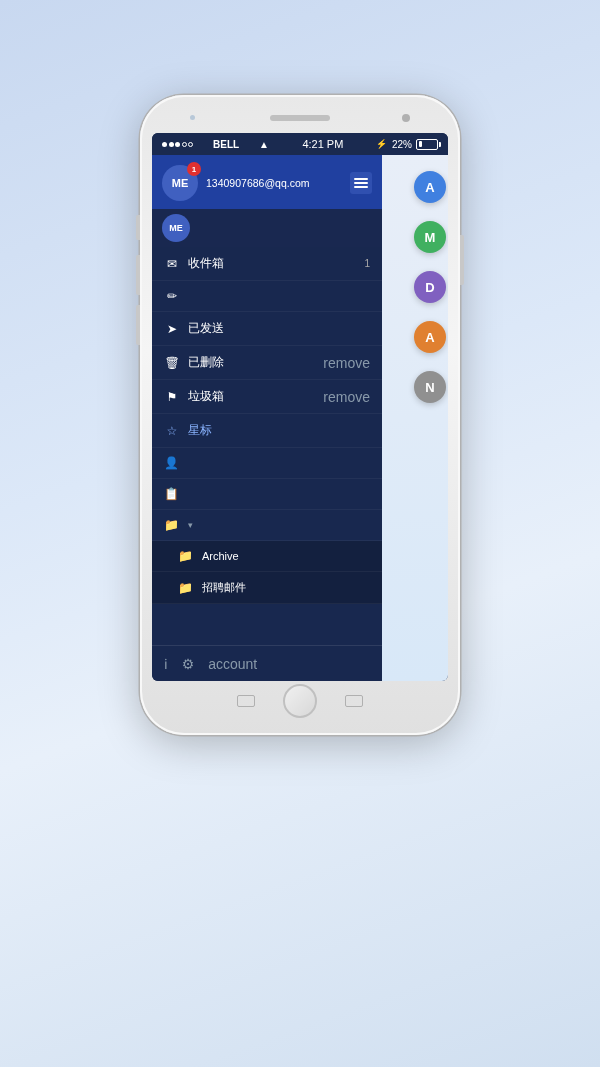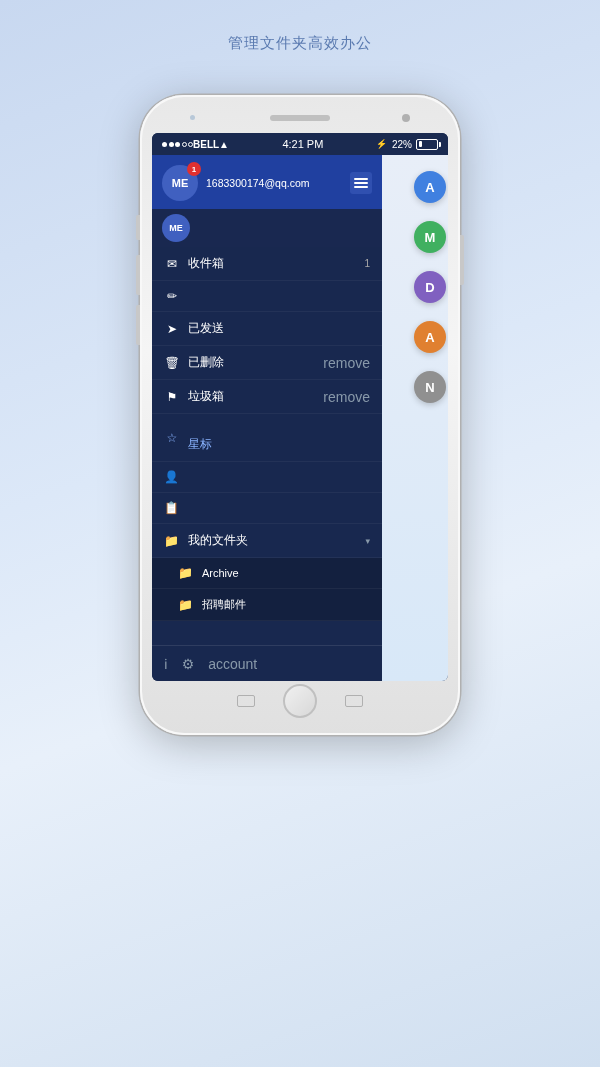--- a/index.html
+++ b/index.html
@@ -96,21 +96,21 @@
     .status-bar {
       background: #1a2a50;
       height: 22px;
       display: flex;
       align-items: center;
       justify-content: space-between;
       padding: 0 10px;
       font-size: 10px;
       color: #ffffff;
     }
-    .status-left { display: flex; align-items: center; gap: 0; }
+    .status-left { display: flex; align-items: center; gap: 20px; }
     .status-dots { display: flex; gap: 1.5px; align-items: center; }
     .dot { width: 5px; height: 5px; border-radius: 50%; background: #fff; }
     .dot.empty { background: transparent; border: 1px solid #fff; }
     .status-carrier { font-size: 10px; font-weight: 600; }
     .wifi-icon { font-size: 10px; }
     .status-right { display: flex; align-items: center; gap: 4px; }
     .bluetooth-icon { font-size: 9px; }
     .battery-container { display: flex; align-items: center; gap: 2px; }
     .battery-box {
       width: 22px; height: 11px;
@@ -340,21 +340,20 @@
       top: 210px;
       width: 4px; height: 40px;
       background: #c8c8c8;
       border-radius: 2px 0 0 2px;
     }
   </style>
 </head>
 <body>
 
 <div class="title-area">
-  <div class="title-sub">管理文件夹高效办公</div>
 </div>
 
 <div class="phone-frame">
 
   <div class="phone-side-btn-right"></div>
   <div class="phone-side-btn-left1"></div>
   <div class="phone-side-btn-left2"></div>
   <div class="phone-side-btn-left3"></div>
 
   <div class="phone-top">
@@ -391,21 +390,21 @@
 
     <div class="screen-content">
 
       <div class="sidebar">
 
         <div class="sidebar-header">
           <div class="avatar-me">
             <span>ME</span>
             <div class="avatar-badge">1</div>
           </div>
-          <div class="sidebar-email">1683300174@qq.com</div>
+          <div class="sidebar-email">1340907686@qq.com</div>
           <div class="sidebar-menu-icon">
             <div class="menu-line"></div>
             <div class="menu-line"></div>
             <div class="menu-line"></div>
           </div>
         </div>
 
         <div class="sidebar-account-row">
           <div class="avatar-me-small">
             <span>ME</span>
@@ -436,34 +435,33 @@
           </div>
 
           <div class="menu-item">
             <span class="item-icon">⚑</span>
             <span class="item-label">垃圾箱</span>
             <span class="item-remove">remove</span>
           </div>
 
           <div class="menu-item highlighted">
             <span class="item-icon" style="color:#8ab4ff;">☆</span>
-            <span class="item-label" style="color:#8ab4ff;margin-top:14px;">星标</span>
+            <span class="item-label" style="color:#8ab4ff;">星标</span>
           </div>
 
           <div class="menu-item">
             <span class="item-icon">👤</span>
           </div>
 
           <div class="menu-item">
             <span class="item-icon">📋</span>
           </div>
 
           <div class="menu-item">
             <span class="item-icon">📁</span>
-            <span class="item-label">我的文件夹</span>
             <span class="item-arrow">▾</span>
           </div>
 
           <div class="menu-item subfolder">
             <span class="item-icon">📁</span>
             <span class="item-label">Archive</span>
           </div>
 
           <div class="menu-item subfolder">
             <span class="item-icon">📁</span>

